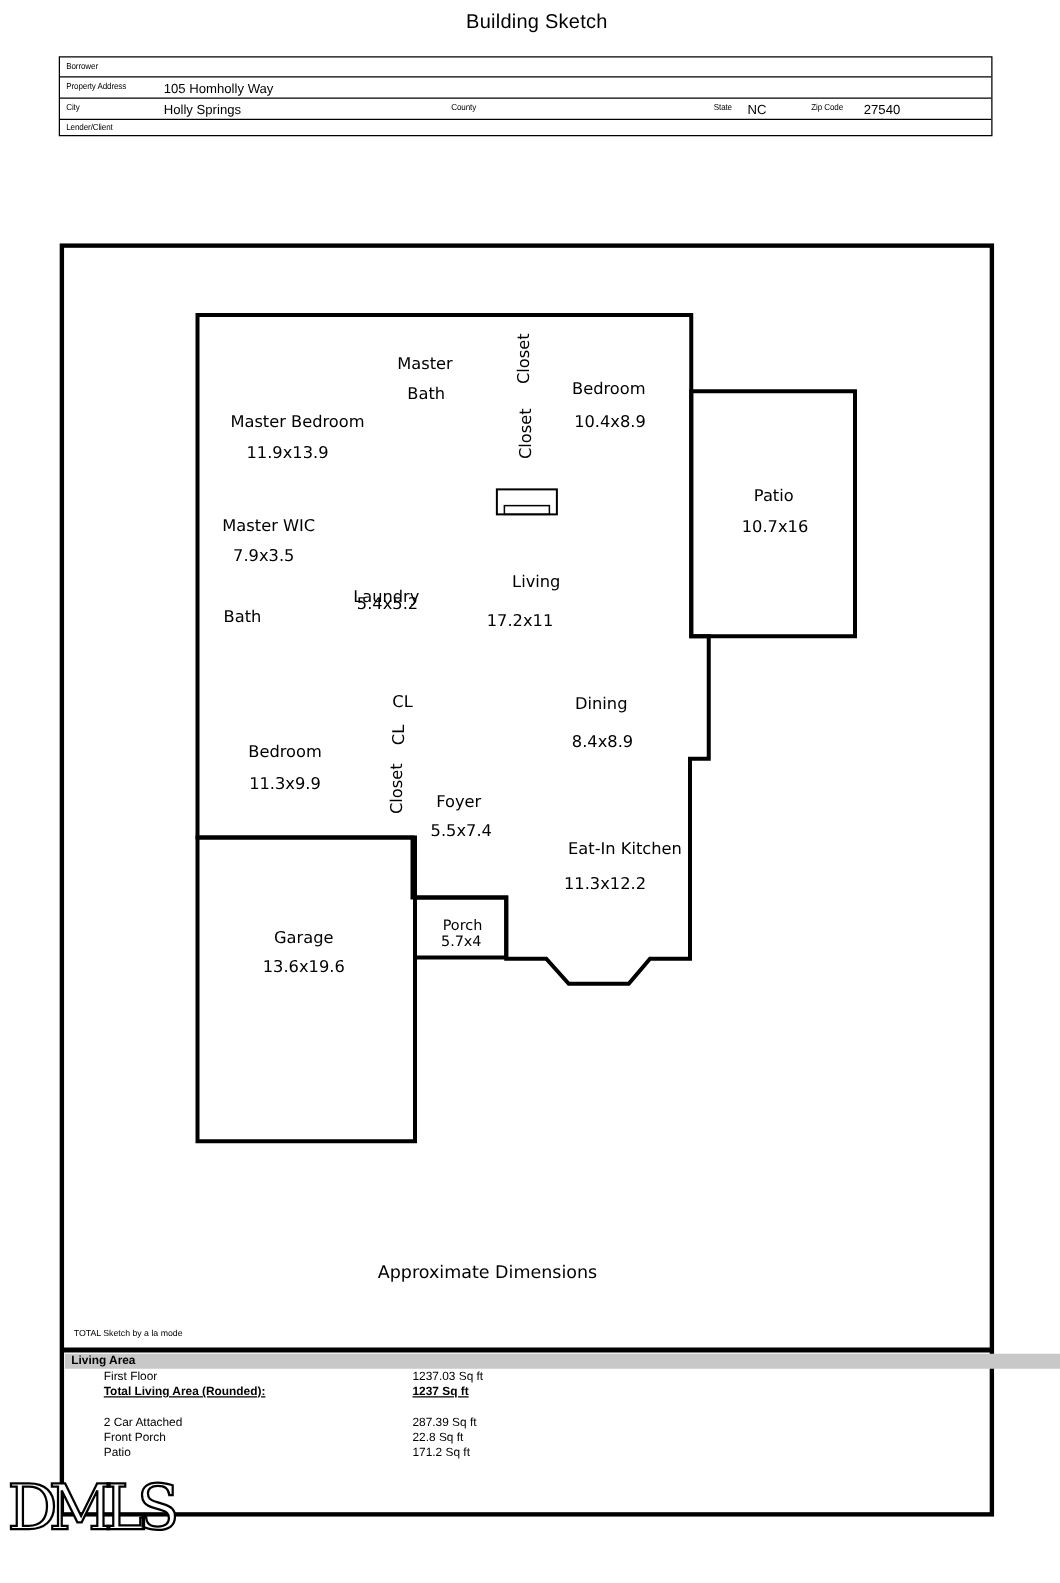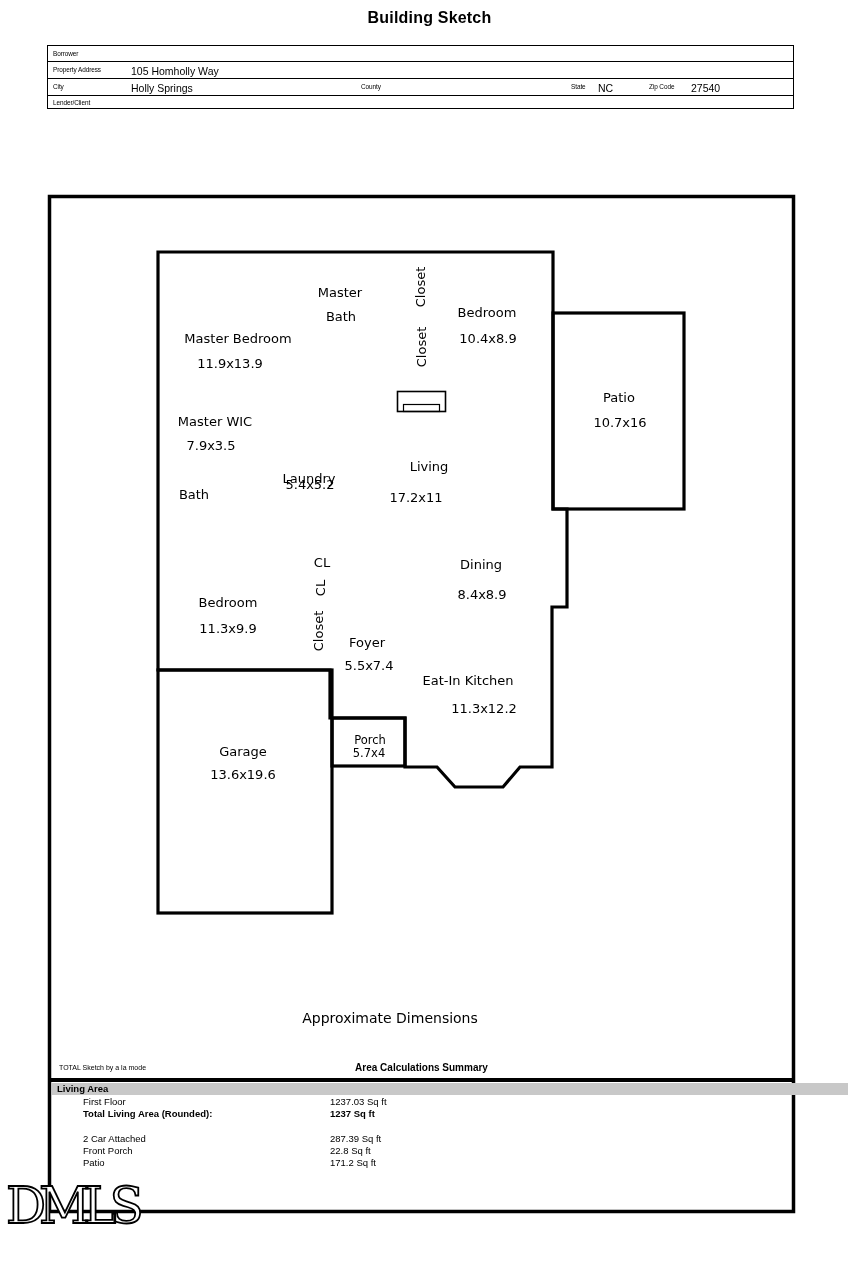--- a/index.html
+++ b/index.html
@@ -1,20 +1,20 @@
 <!DOCTYPE html>
 <html><head>
 <meta charset="utf-8">
 <style>
   html,body{margin:0;padding:0;background:#fff;}
   #page{position:relative;width:848px;height:1266px;background:#ffffff;overflow:hidden;
         font-family:"Liberation Sans",sans-serif;color:#000;}
   
   .doc-title{position:absolute;left:0;right:0;top:9px;text-align:center;
-             font-weight:bold;font-size:16px;letter-spacing:.2px;padding-left:11px;}
+             font-weight:normal;font-size:16px;letter-spacing:.2px;padding-left:11px;}
   .form-box{position:absolute;left:47px;top:33px;width:745px;height:62px;
             border:1.6px solid #000;margin-top:12px;}
   .form-line{position:absolute;left:0;right:0;height:0;border-top:1px solid #000;}
   .flabel{position:absolute;font-size:7px;letter-spacing:-.1px;transform:scaleX(.92);
           transform-origin:left;white-space:nowrap;}
   .fvalue{position:absolute;font-size:10.5px;white-space:nowrap;}
   
   #plan-svg{position:absolute;left:0;top:0;}
   .lbl{position:absolute;font-family:"DejaVu Sans",sans-serif;font-size:13px;
        white-space:nowrap;transform:translate(-50%,-50%);}
@@ -26,21 +26,21 @@
   
   .sum-sketchby{position:absolute;left:59px;top:1064px;font-size:7px;white-space:nowrap;}
   .sum-header{position:absolute;left:48px;width:747px;top:1062px;text-align:center;
               font-weight:bold;font-size:10px;}
   .sum-band{position:absolute;left:52px;width:809px;height:12px;background:#c8c8c8;
             font-weight:bold;font-size:9.5px;line-height:12px;padding-left:5px;
             box-sizing:border-box;}
   .sum-row-label{position:absolute;left:57px;font-size:9.5px;white-space:nowrap;padding-left:26px;}
   .sum-row-value{position:absolute;left:330px;width:145px;
                  font-size:9.5px;white-space:nowrap;}
-  .bold{font-weight:bold;}
+  .bold{font-weight:bold;text-decoration:underline;}
   
   .watermark{position:absolute;left:6px;top:1181px;font-family:"DejaVu Serif",serif;
              font-size:50px;line-height:1;color:#ffffff;-webkit-text-stroke:1.8px #000;
              letter-spacing:-7px;z-index:5;}
 </style>
 </head>
 <body>
 
 <div id="page">
 
@@ -104,31 +104,30 @@
   <div class="lbl" style="left:194px;top:494px">Bath</div>
   <div class="lbl" style="left:322px;top:562px">CL</div>
   <div class="vlbl" style="left:320px;top:588px">CL</div>
   <div class="lbl" style="left:481px;top:564px">Dining</div>
   <div class="lbl" style="left:482px;top:594px">8.4x8.9</div>
   <div class="lbl" style="left:228px;top:602px">Bedroom</div>
   <div class="lbl" style="left:228px;top:628px">11.3x9.9</div>
   <div class="vlbl" style="left:318px;top:631px">Closet</div>
   <div class="lbl" style="left:367px;top:642px">Foyer</div>
   <div class="lbl" style="left:369px;top:665px">5.5x7.4</div>
-  <div class="lbl" style="left:468px;top:680px">Eat-In Kitchen</div>
+  <div class="lbl" style="left:500px;top:680px">Eat-In Kitchen</div>
   <div class="lbl" style="left:484px;top:708px">11.3x12.2</div>
   <div class="lbl" style="left:243px;top:751px">Garage</div>
   <div class="lbl" style="left:243px;top:774px">13.6x19.6</div>
   <div class="lbl small" style="left:370px;top:740px">Porch</div>
   <div class="lbl small" style="left:369px;top:753px">5.7x4</div>
 
   <div class="plan-note" style="left:390px;top:1018px">Approximate Dimensions</div>
 
   <div class="sum-sketchby">TOTAL Sketch by a la mode</div>
-  <div class="sum-header">Area Calculations Summary</div>
 
   <div class="sum-band" style="top:1083px">Living Area</div>
   <div class="sum-row-label" style="top:1096px">First Floor</div>
   <div class="sum-row-value" style="top:1096px">1237.03 Sq ft</div>
   <div class="sum-row-label bold" style="top:1108px">Total Living Area (Rounded):</div>
   <div class="sum-row-value bold" style="top:1108px">1237 Sq ft</div>
 
   <div class="sum-row-label" style="top:1133px">2 Car Attached</div>
   <div class="sum-row-value" style="top:1133px">287.39 Sq ft</div>
   <div class="sum-row-label" style="top:1145px">Front Porch</div>

